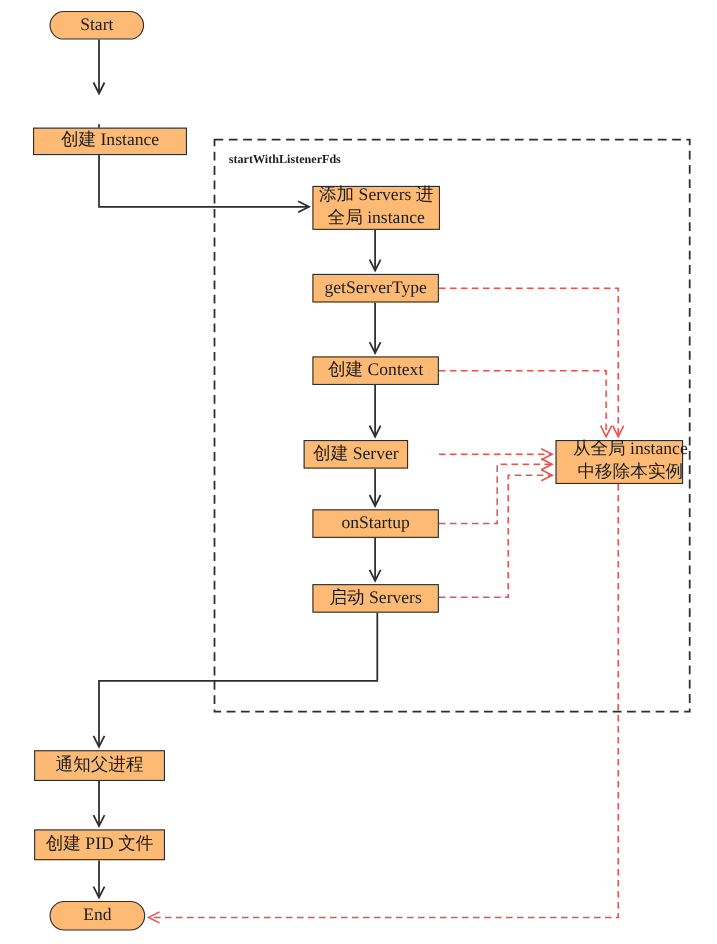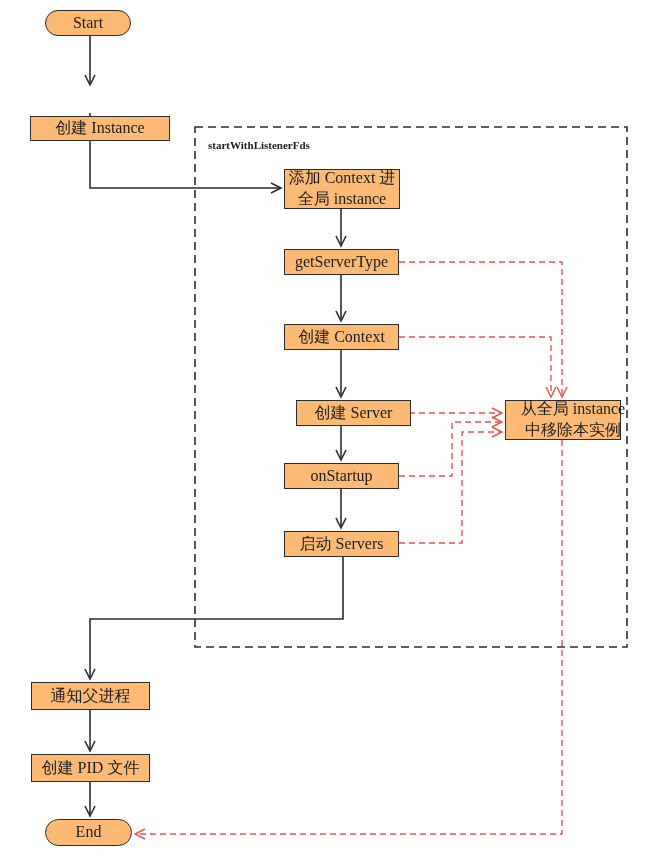--- a/index.html
+++ b/index.html
@@ -93,33 +93,33 @@
 
   <div class="node stadium" style="left:45px; top:10px; width:86px; height:26px;">
     <span>Start</span>
   </div>
 
   <div class="node" style="left:30px; top:88px; width:140px; height:25px;margin-top:28px;">
     <span>创建 Instance</span>
   </div>
 
   <div class="node" style="left:284px; top:169px; width:116px; height:40px;">
-    <span>添加 Context 进</span>
+    <span>添加 Servers 进</span>
     <span>全局 instance</span>
   </div>
 
   <div class="node" style="left:284px; top:249px; width:115px; height:26px;">
     <span>getServerType</span>
   </div>
 
   <div class="node" style="left:284px; top:324px; width:115px; height:26px;">
     <span>创建 Context</span>
   </div>
 
-  <div class="node" style="left:296px; top:400px; width:115px; height:26px;text-align:right;">
+  <div class="node" style="left:276px; top:400px; width:95px; height:26px;text-align:right;">
     <span>创建 Server</span>
   </div>
 
   <div class="node" style="left:284px; top:463px; width:115px; height:26px;">
     <span>onStartup</span>
   </div>
 
   <div class="node" style="left:284px; top:531px; width:115px; height:26px;text-align:center;">
     <span>启动 Servers</span>
   </div>

